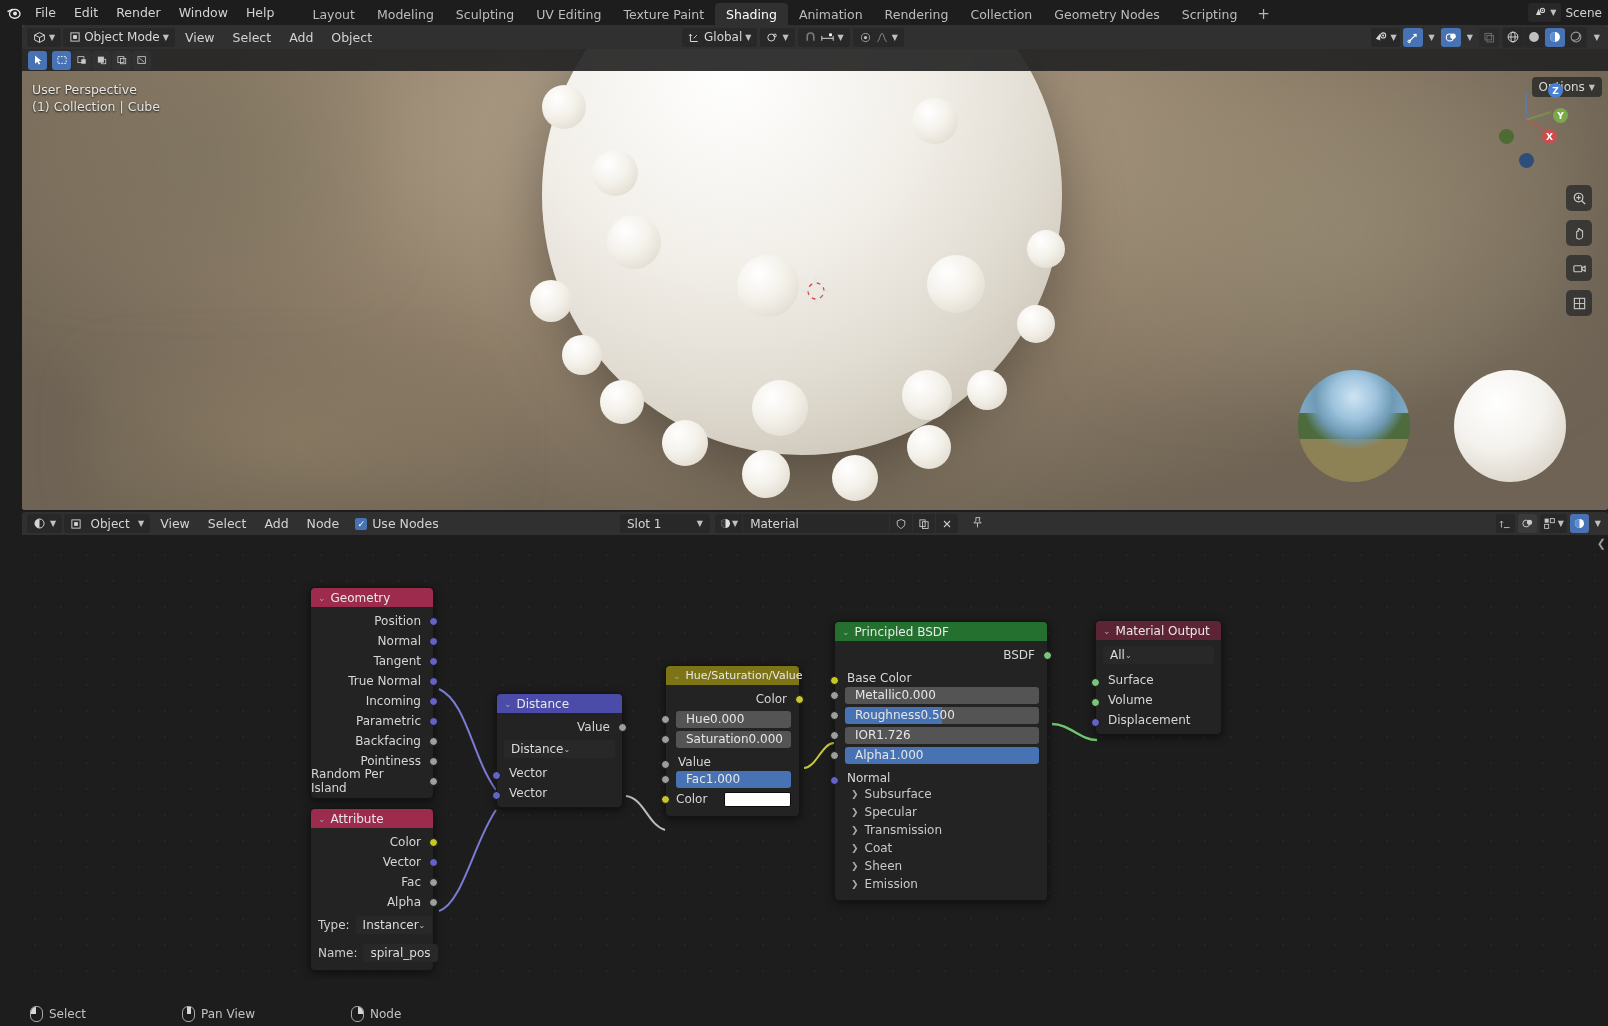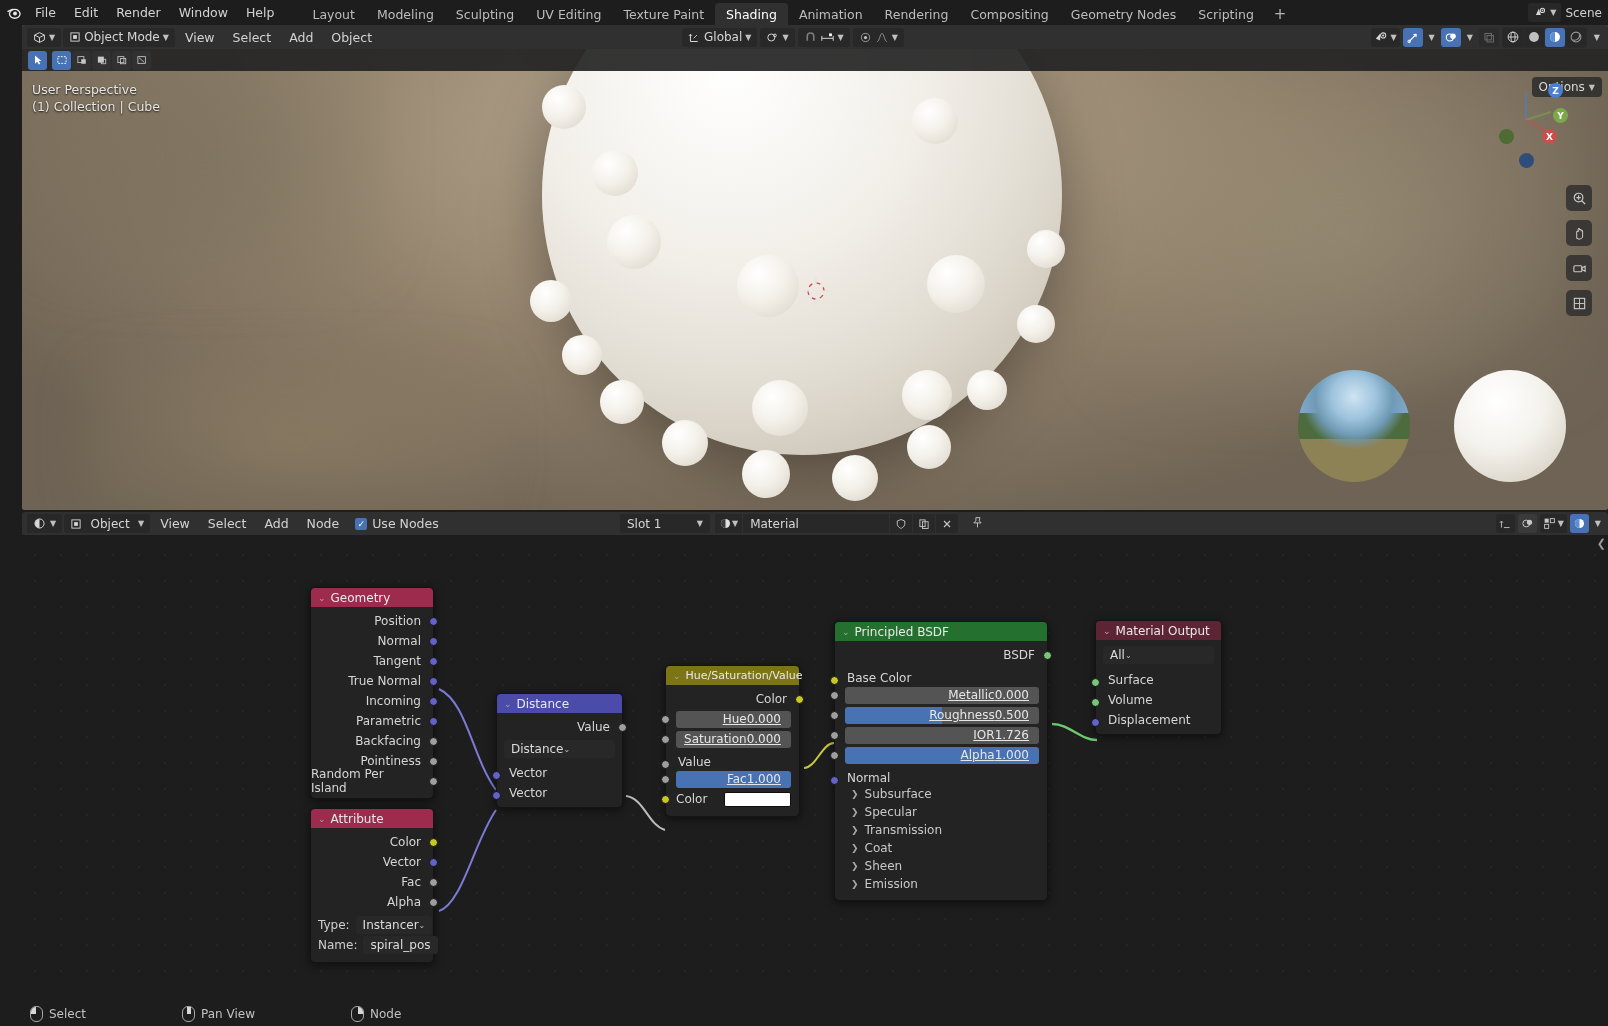--- a/index.html
+++ b/index.html
@@ -168,21 +168,21 @@
   }
   .node-body { padding: 4px 0 7px 0; }
   .row { height:20px; display:flex; align-items:center; position:relative; font-size:12px; color:#d6d6d6; }
   .row.out { justify-content:flex-end; padding-right:12px; }
   .row.in { padding-left:12px;align-items:flex-end; }
   .sock { position:absolute; width:9px; height:9px; border-radius:50%; border:1px solid #121212; }
   .sock.r { right:-5px; }
   .sock.l { left:-5px; }
   .slider {
     height:17px; border-radius:3px; background:#545454; display:flex; align-items:center;
-    justify-content:flex-end; padding: 0 10px; font-size:12px; color:#e6e6e6; position:relative; overflow:hidden;text-decoration:underline;
+    justify-content:flex-start; padding: 0 10px; font-size:12px; color:#e6e6e6; position:relative; overflow:hidden;
   }
   .slider.fill { background:#4772b3; }
   .slider.half { background: linear-gradient(to right, #4772b3 0 50%, #545454 50% 100%); }
   .dropdown {
     height:18px; border-radius:3px; background:#282828; display:flex; align-items:center;
     justify-content:flex-start; padding:0 7px; font-size:12px; color:#dcdcdc;
   }
   .swatch { height:15px; border-radius:2px; background:#ffffff; border:1px solid #0d0d0d; }
   .subpanel { height:18px; display:flex; align-items:center; gap:6px; padding-left:16px;
               font-size:12px; color:#c9c9c9;}
@@ -224,21 +224,21 @@
 
     <div class="ws-tabs">
       <div class="ws-tab">Layout</div>
       <div class="ws-tab">Modeling</div>
       <div class="ws-tab">Sculpting</div>
       <div class="ws-tab">UV Editing</div>
       <div class="ws-tab">Texture Paint</div>
       <div class="ws-tab active">Shading</div>
       <div class="ws-tab">Animation</div>
       <div class="ws-tab">Rendering</div>
-      <div class="ws-tab">Compositing</div>
+      <div class="ws-tab">Collection</div>
       <div class="ws-tab">Geometry Nodes</div>
       <div class="ws-tab">Scripting</div>
       <div class="ws-add">+</div>
     </div>
 
     <div class="topbar-right">
       <div class="scene-chip">
         <svg width="14" height="13" viewBox="0 0 16 16">
           <path d="M3 11 L6.5 3.5 L9 11 Z" fill="#d6d6d6"></path>
           <circle cx="11" cy="5.4" r="2.6" fill="none" stroke="#d6d6d6" stroke-width="1.3"></circle>
@@ -699,21 +699,21 @@
             <span>Alpha</span>
             <span class="sock r" style="background:#9e9e9e;"></span>
           </div>
           <div class="lbl-field" style="margin-top:3px;">
             <span>Type:</span>
             <div class="dropdown" style="flex:1;">
               <span>Instancer</span>
               <span class="chev">⌄</span>
             </div>
           </div>
-          <div class="lbl-field" style="margin-top:0;text-align:center;">
+          <div class="lbl-field" style="margin-top:8px;text-align:center;">
             <span>Name:</span>
             <div class="dropdown" style="flex:1;justify-content:flex-start;">
               <span>spiral_pos</span>
             </div>
           </div>
         </div>
       </div>
 
       <div class="node" style="left:474px;top:151px;width:127px;">
         <div class="node-hdr" style="background:#4b4baa;">

